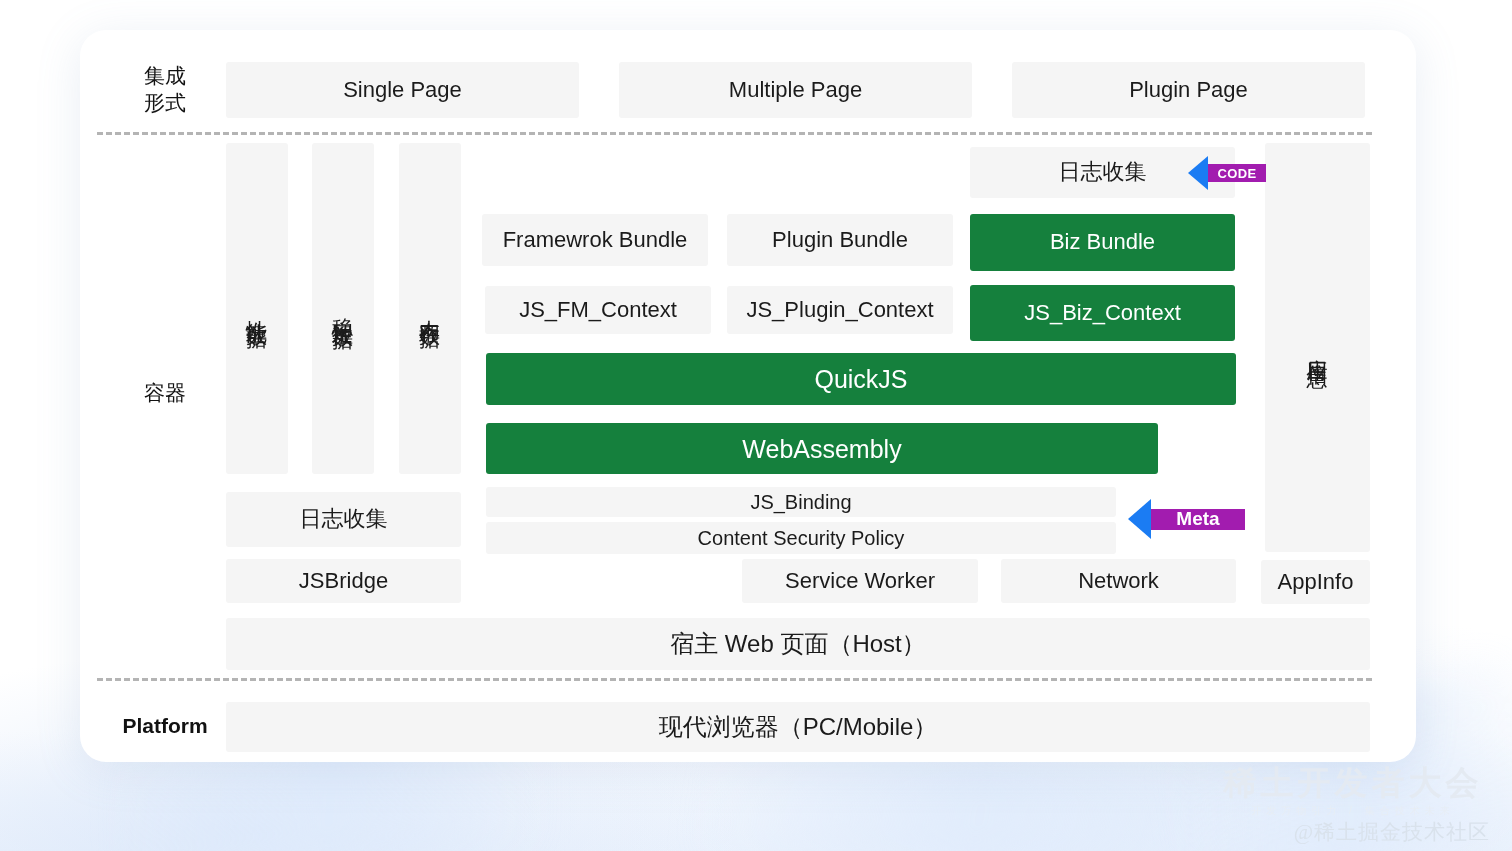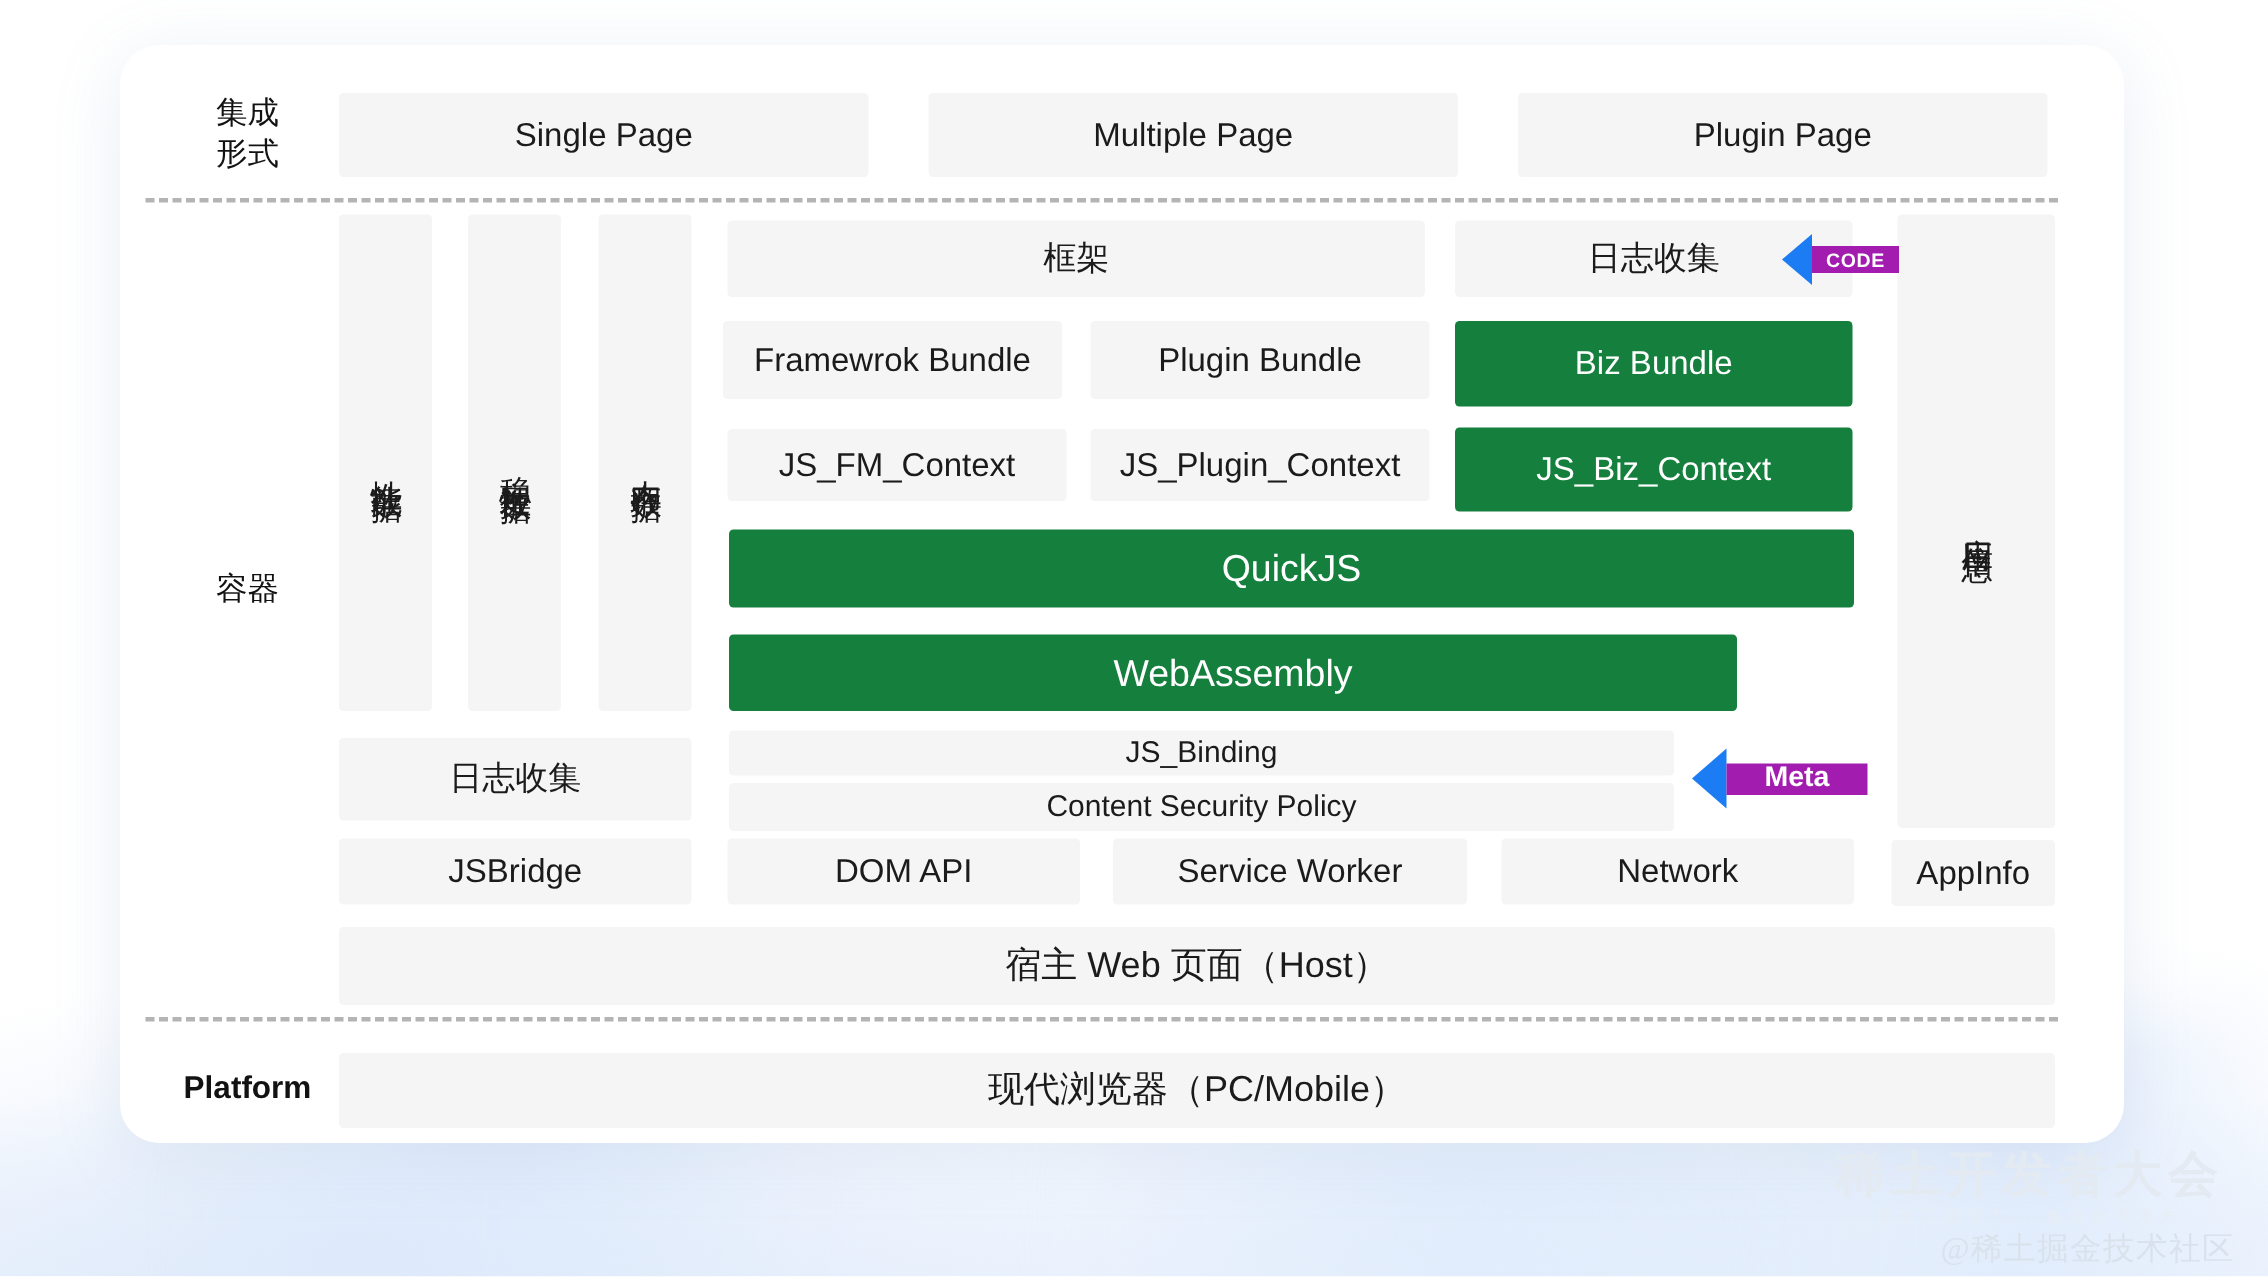--- a/index.html
+++ b/index.html
@@ -191,21 +191,20 @@
   <div class="row-label" style="left:105px; top:378px; width:120px; height:30px;">
     <span>容器</span>
   </div>
 
   <div class="box vert" style="left:226px; top:143px; width:62px; height:331px;">性能数据</div>
   <div class="box vert" style="left:312px; top:143px; width:62px; height:331px;">稳定性数据</div>
   <div class="box vert" style="left:399px; top:143px; width:62px; height:331px;">内存数据</div>
 
   <div class="box vert" style="left:1265px; top:143px; width:105px; height:409px;">应用信息</div>
 
-  <div class="box" style="left:485px; top:147px; width:465px; height:51px;">框架</div>
   <div class="box" style="left:970px; top:147px; width:265px; height:51px;">日志收集</div>
 
   <div class="arrow code" style="left:1188px; top:155px; width:78px; height:36px;">
     <div class="head"></div>
     <div class="shaft">
       <span>CODE</span>
     </div>
   </div>
 
   <div class="box" style="left:482px; top:214px; width:226px; height:52px;">Framewrok Bundle</div>
@@ -225,21 +224,20 @@
   <div class="arrow meta" style="left:1128px; top:498px; width:117px; height:42px;">
     <div class="head"></div>
     <div class="shaft">
       <span>Meta</span>
     </div>
   </div>
 
   <div class="box" style="left:226px; top:492px; width:235px; height:55px;">日志收集</div>
 
   <div class="box" style="left:226px; top:559px; width:235px; height:44px;">JSBridge</div>
-  <div class="box" style="left:485px; top:559px; width:235px; height:44px;">DOM API</div>
   <div class="box" style="left:742px; top:559px; width:236px; height:44px;">Service Worker</div>
   <div class="box" style="left:1001px; top:559px; width:235px; height:44px;">Network</div>
   <div class="box" style="left:1261px; top:560px; width:109px; height:44px;">AppInfo</div>
 
   <div class="box" style="left:226px; top:618px; width:1144px; height:52px; font-size:24px;">宿主 Web 页面（Host）</div>
 
   <div class="dashed" style="left:97px; top:678px; width:1275px;"></div>
 
   <div class="row-label" style="left:105px; top:711px; width:120px; height:30px; font-weight:600;">
     <span>Platform</span>

